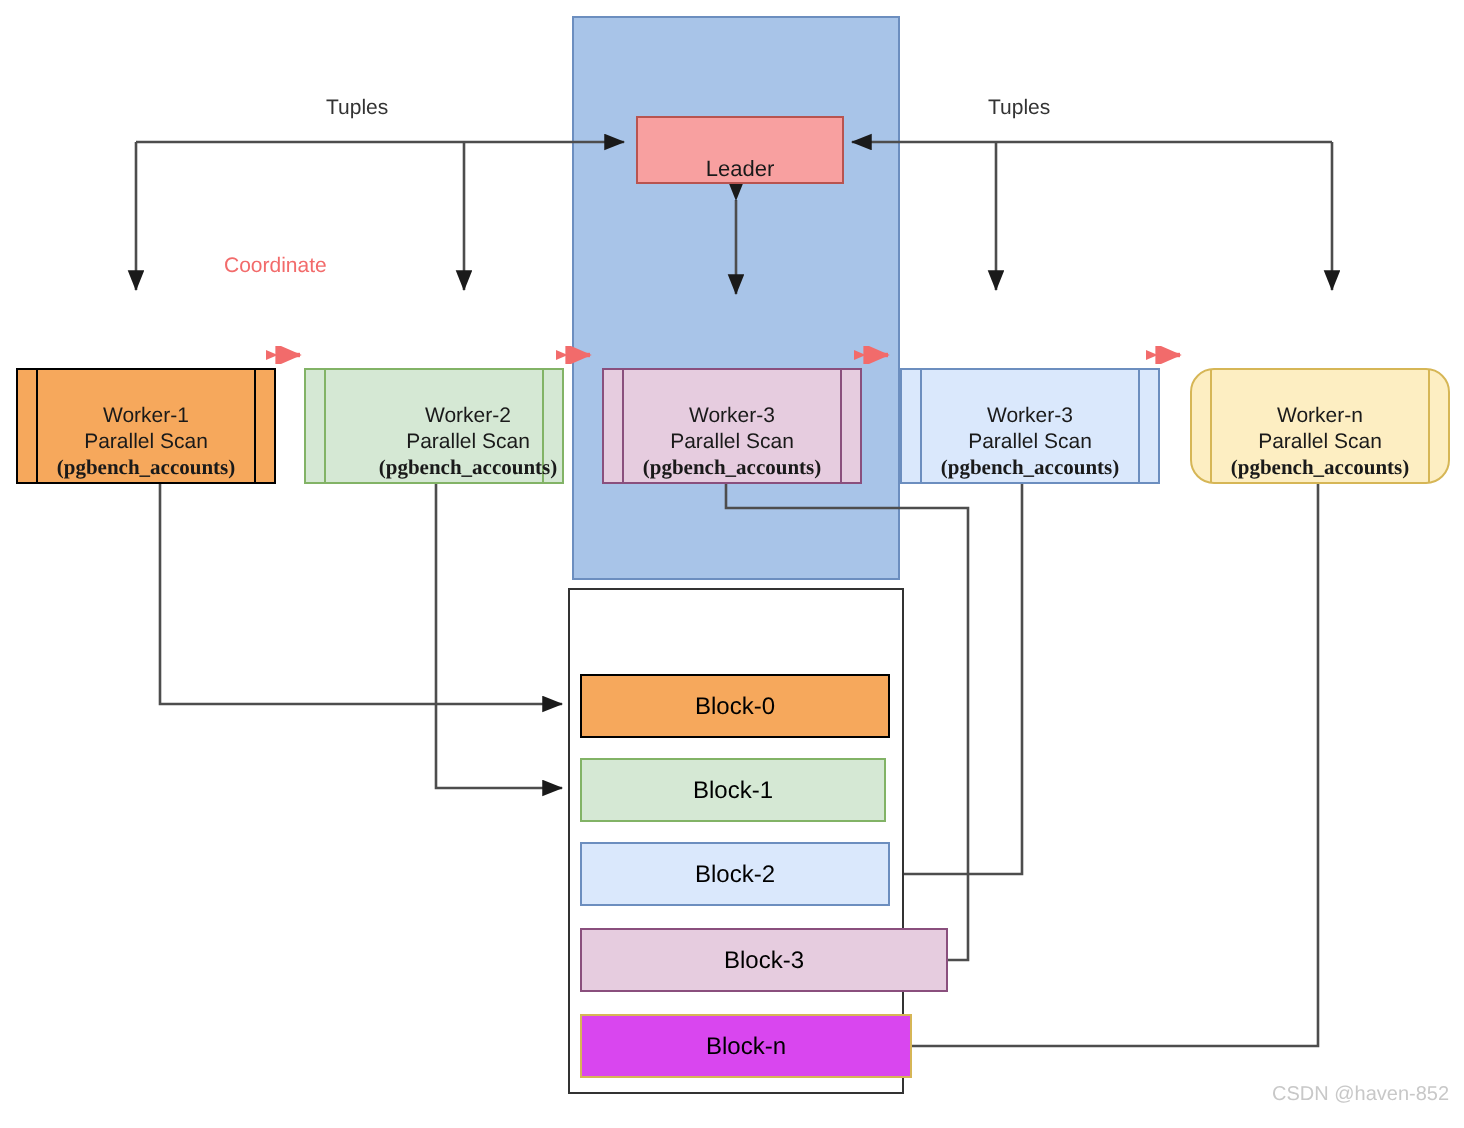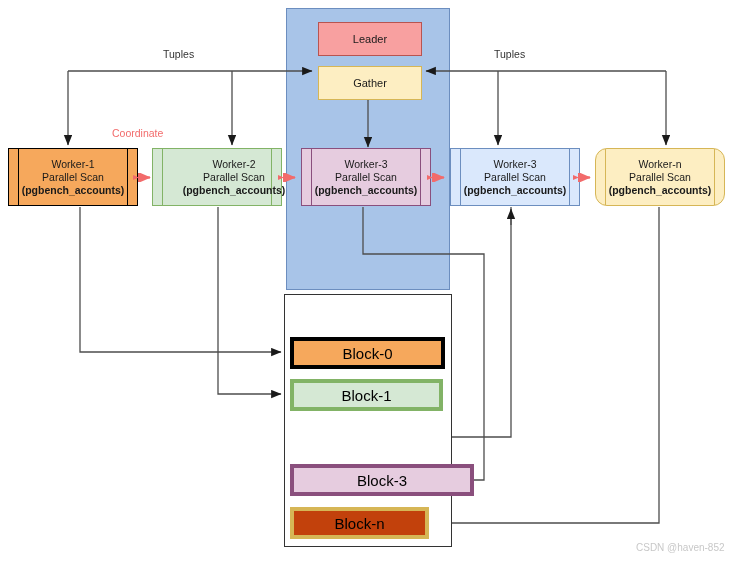--- a/index.html
+++ b/index.html
@@ -1,32 +1,32 @@
 <!DOCTYPE html>
 <html><head>
 <meta charset="utf-8">
 <style>
   html,body{margin:0;padding:0;background:#ffffff;}
   body{font-family:"Liberation Sans",sans-serif;}
   #stage{position:relative;width:732px;height:564px;background:#ffffff;overflow:hidden;}
   #wires{position:absolute;left:0;top:0;width:732px;height:564px;pointer-events:none;}
 
   .node{position:absolute;box-sizing:border-box;display:flex;flex-direction:column;
-        align-items:center;justify-content:center;text-align:center;color:#1a1a1a;}
+        align-items:center;justify-content:flex-end;text-align:center;color:#1a1a1a;margin-top:36px;}
 
   .panel{position:absolute;box-sizing:border-box;}
 
   .worker{font-size:10.5px;line-height:13px;border:1px solid #000;}
   .worker .wline{position:absolute;top:0;bottom:0;width:1px;}
   .worker .l1{left:9px;}
   .worker .l2{right:9px;}
   .worker .txt{position:relative;z-index:2;}
-  .worker .bold{font-weight:bold;}
+  .worker .bold{font-weight:bold;font-family:Liberation Serif, serif;}
 
-  .blk{font-size:15px;border:4px solid #3b82f6;display:flex;align-items:center;
+  .blk{font-size:12px;border:1px solid #3b82f6;display:flex;align-items:center;
        justify-content:center;box-sizing:border-box;position:absolute;}
 
   .lbl{position:absolute;font-size:10.5px;color:#333;white-space:nowrap;}
   .redlbl{color:#f26b6b;text-align:center;}
 
   .wm{position:absolute;font-size:10px;color:#c8c8c8;white-space:nowrap;}
 
   .rarrow{position:absolute;height:9px;width:22px;}
 </style>
 </head>
@@ -75,23 +75,20 @@
 
     <g fill="none" stroke="#4d4d4d" stroke-width="1.3">
       <path d="M511,225 L511,209" marker-end="url(#ah)"></path>
     </g>
   </svg>
 
   <div class="node" style="left:318px;top:22px;width:104px;height:34px;background:#f8a0a0;border:1.5px solid #b85450;font-size:11px;">
     <span>Leader</span>
   </div>
 
-  <div class="node" style="left:318px;top:66px;width:104px;height:34px;background:#fdeec2;border:1.5px solid #d6b656;font-size:11px;">
-    <span>Gather</span>
-  </div>
 
   <div class="node worker" style="left:8px;top:148px;width:130px;height:58px;background:#f6a85c;border-color:#000;">
     <div class="wline l1" style="background:#000;"></div>
     <div class="wline l2" style="background:#000;"></div>
     <div class="txt">Worker-1</div>
     <div class="txt">Parallel Scan</div>
     <div class="txt bold">(pgbench_accounts)</div>
   </div>
 
   <div class="node worker" style="left:152px;top:148px;width:130px;height:58px;background:#d5e8d4;border-color:#82b366;padding-left:34px;">
@@ -146,24 +143,27 @@
 
   <div class="panel" style="left:284px;top:294px;width:168px;height:253px;background:#ffffff;border:1.5px solid #333;"></div>
 
 
   <div class="blk" style="left:290px;top:337px;width:155px;height:32px;background:#f6a85c;border-color:#000;">
     <span>Block-0</span>
   </div>
   <div class="blk" style="left:290px;top:379px;width:153px;height:32px;background:#d5e8d4;border-color:#82b366;">
     <span>Block-1</span>
   </div>
+  <div class="blk" style="left:290px;top:421px;width:155px;height:32px;background:#dae8fc;border-color:#6c8ebf;">
+    <span>Block-2</span>
+  </div>
   <div class="blk" style="left:290px;top:464px;width:184px;height:32px;background:#e6ccdf;border-color:#8a4f7d;">
     <span>Block-3</span>
   </div>
-  <div class="blk" style="left:290px;top:507px;width:139px;height:32px;background:#c2410c;border-color:#d6b656;">
+  <div class="blk" style="left:290px;top:507px;width:166px;height:32px;background:#d946ef;border-color:#d6b656;">
     <span>Block-n</span>
   </div>
 
   <div class="lbl" style="left:163px;top:48px;">Tuples</div>
   <div class="lbl" style="left:494px;top:48px;">Tuples</div>
   <div class="lbl redlbl" style="left:112px;top:127px;">Coordinate</div>
 
   <div class="wm" style="left:612px;top:542px;margin-left:24px;">CSDN @haven-852</div>
 
 </div>

